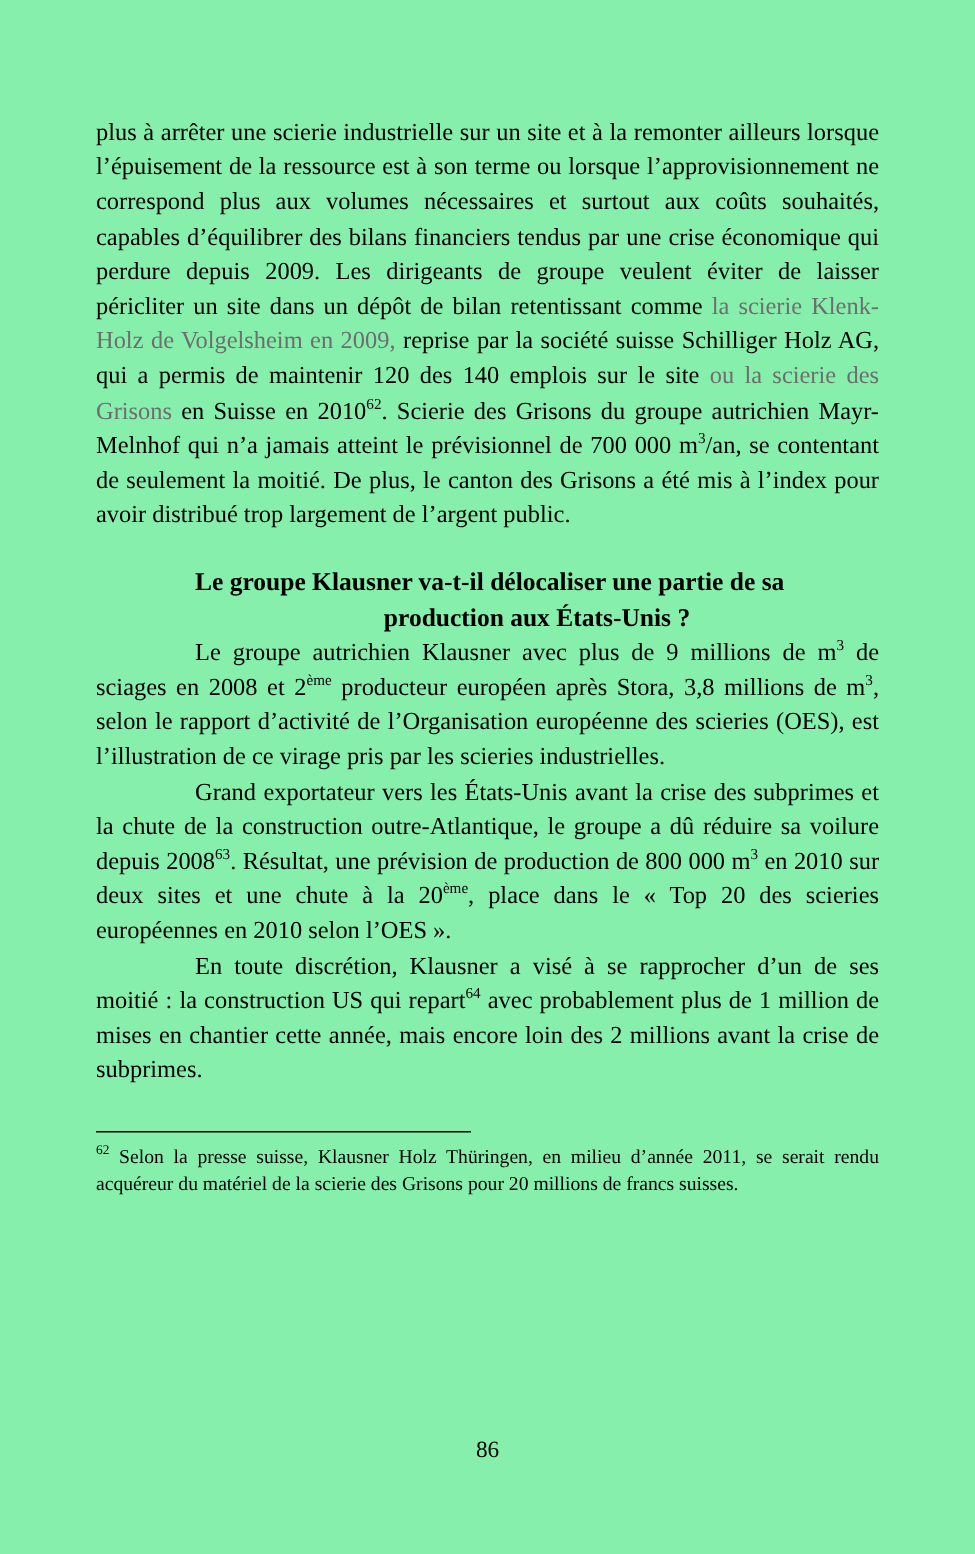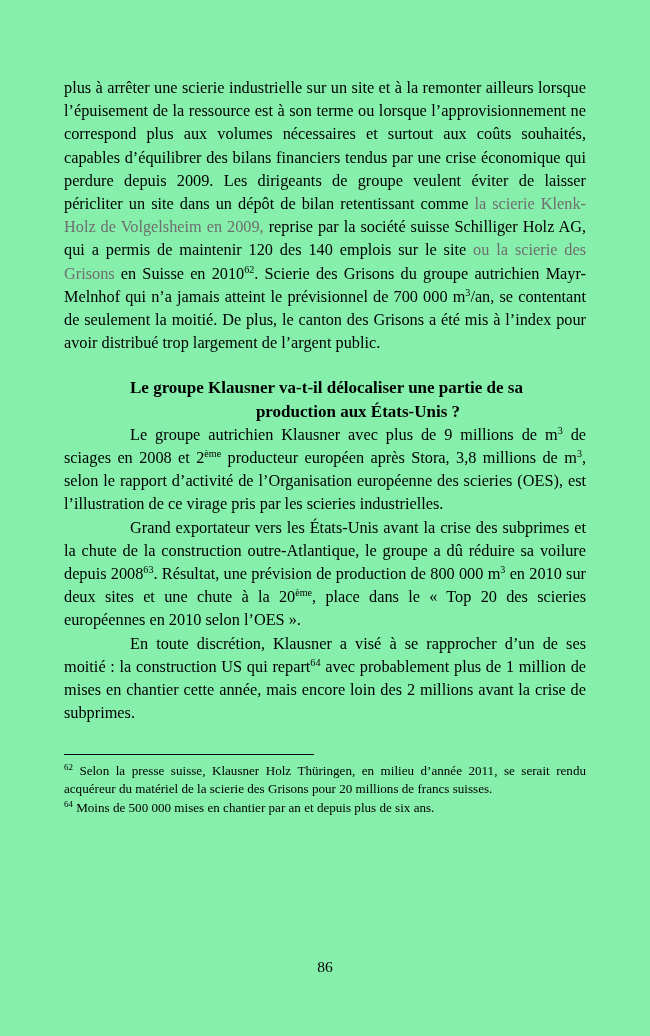--- a/index.html
+++ b/index.html
@@ -119,20 +119,17 @@
   </div>
 
   <div class="footnotes">
     <div class="fn-rule"></div>
 
     <p class="footnote">
       <sup>62</sup><span> Selon la presse suisse, Klausner Holz Thüringen, en milieu d’année 2011,  se serait rendu acquéreur du matériel de la scierie des Grisons pour 20 millions de francs suisses.</span>
     </p>
 
 
-    <p class="footnote">
-      <sup>64</sup><span> Moins de 500 000 mises en chantier par an et depuis plus de six ans.</span>
-    </p>
   </div>
 
   <div class="page-number">86</div>
 
 </div>
 
 </body></html>

